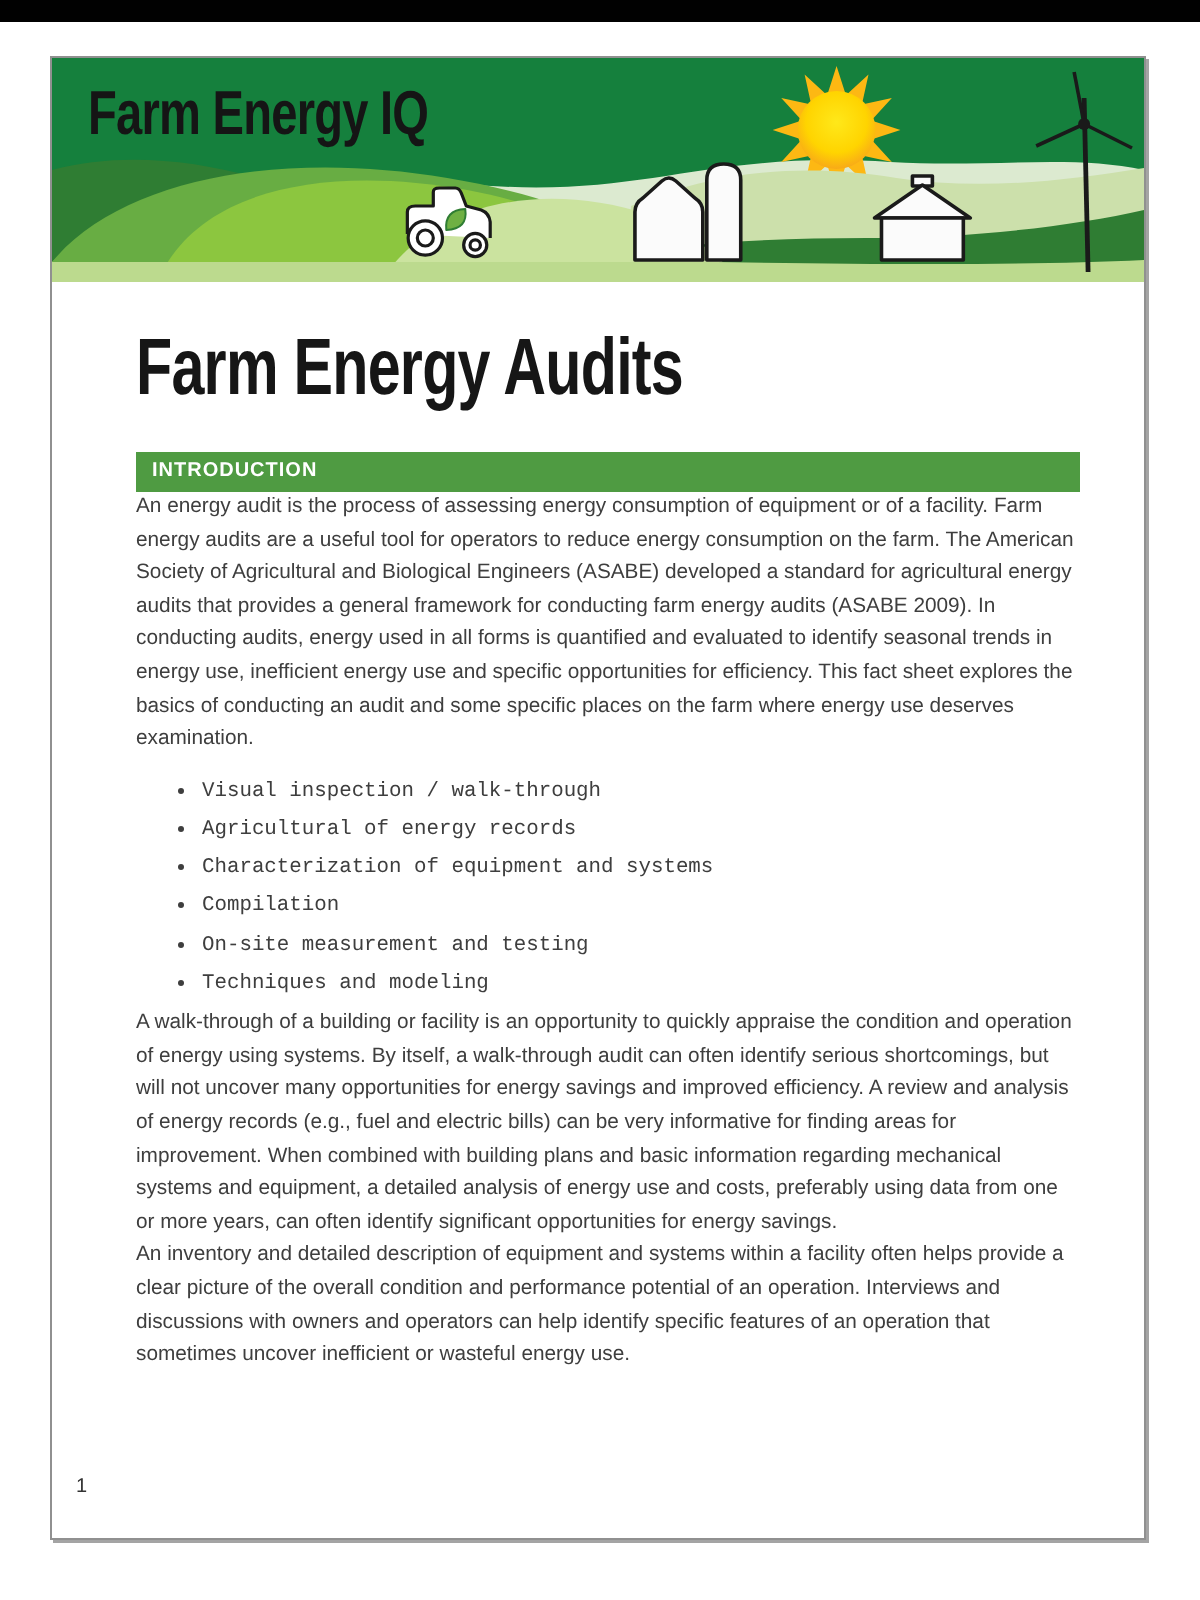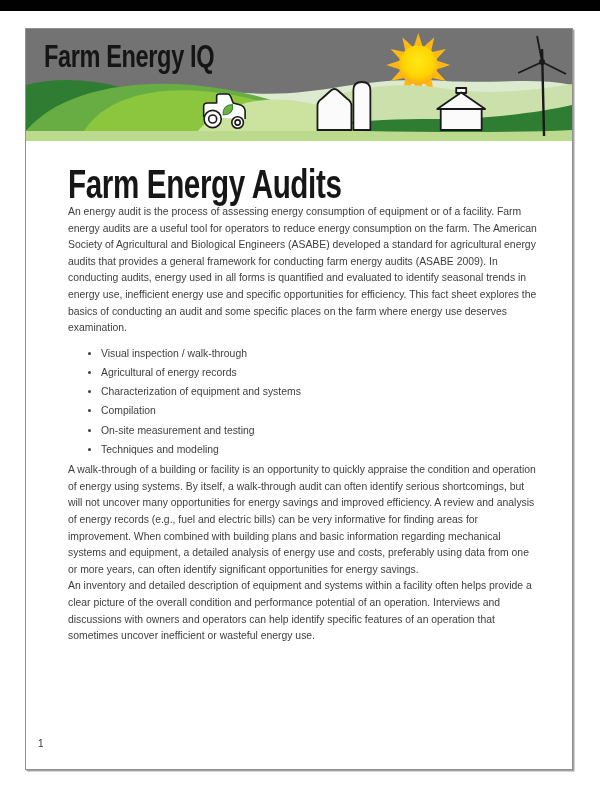--- a/index.html
+++ b/index.html
@@ -12,21 +12,21 @@
   }
 
   .page {
     position: absolute; left: 25px; top: 28px; width: 548px; height: 742px;
     background: #ffffff;
     border: 1px solid #909090;
     box-shadow: 1.5px 1.5px 0 rgba(90,90,90,0.55);
   }
 
   
-  .banner { position: relative; width: 100%; height: 112px; overflow: hidden; background: #737373; text-align: right; }
+  .banner { position: relative; width: 100%; height: 112px; overflow: hidden; background: #15803d; text-align: right; }
   .banner svg { display: block; width: 100%; height: 100%; }
   .logo {
     position: absolute; top: 10px; left: 18px;
     font-size: 31px; font-weight: bold; color: #151515;
     letter-spacing: -0.5px; white-space: nowrap;
     transform: scaleX(0.76); transform-origin: left top;
   }
 
   
   .content { padding: 20px 32px 0 42px; }
@@ -57,20 +57,21 @@
     font-size: 10.4px; line-height: 16.6px; color: #3e3e3e;
   }
 
   ul.bullet-list {
     margin: 9px 0 4px 0; padding-left: 33px;
     list-style: disc;
   }
   ul.bullet-list li {
     font-size: 10.4px; line-height: 16.6px; color: #3e3e3e;
     margin-bottom: 2.6px;
+    font-family: Liberation Mono, monospace;
   }
 
   .page-number {
     position: absolute; left: 12px; bottom: 20px;
     font-size: 10px; color: #333333;
   }
 </style>
 </head>
 <body>
 
@@ -136,20 +137,21 @@
     </svg>
 
     <div class="logo">Farm Energy IQ</div>
   </div>
 
   <div class="content">
 
     <h1 class="doc-title">Farm Energy Audits</h1>
 
 
+    <div class="section-bar">INTRODUCTION</div>
 
     <p class="body-text">An energy audit is the process of assessing energy consumption of equipment or of a facility. Farm energy audits are a useful tool for operators to reduce energy consumption on the farm. The American Society of Agricultural and Biological Engineers (ASABE) developed a standard for agricultural energy audits that provides a general framework for conducting farm energy audits (ASABE 2009). In conducting audits, energy used in all forms is quantified and evaluated to identify seasonal trends in energy use, inefficient energy use and specific opportunities for efficiency. This fact sheet explores the basics of conducting an audit and some specific places on the farm where energy use deserves examination.</p>
 
 
     <ul class="bullet-list">
       <li>Visual inspection / walk-through</li>
       <li>Agricultural of energy records</li>
       <li>Characterization of equipment and systems</li>
       <li>Compilation</li>
       <li>On-site measurement and testing</li>

